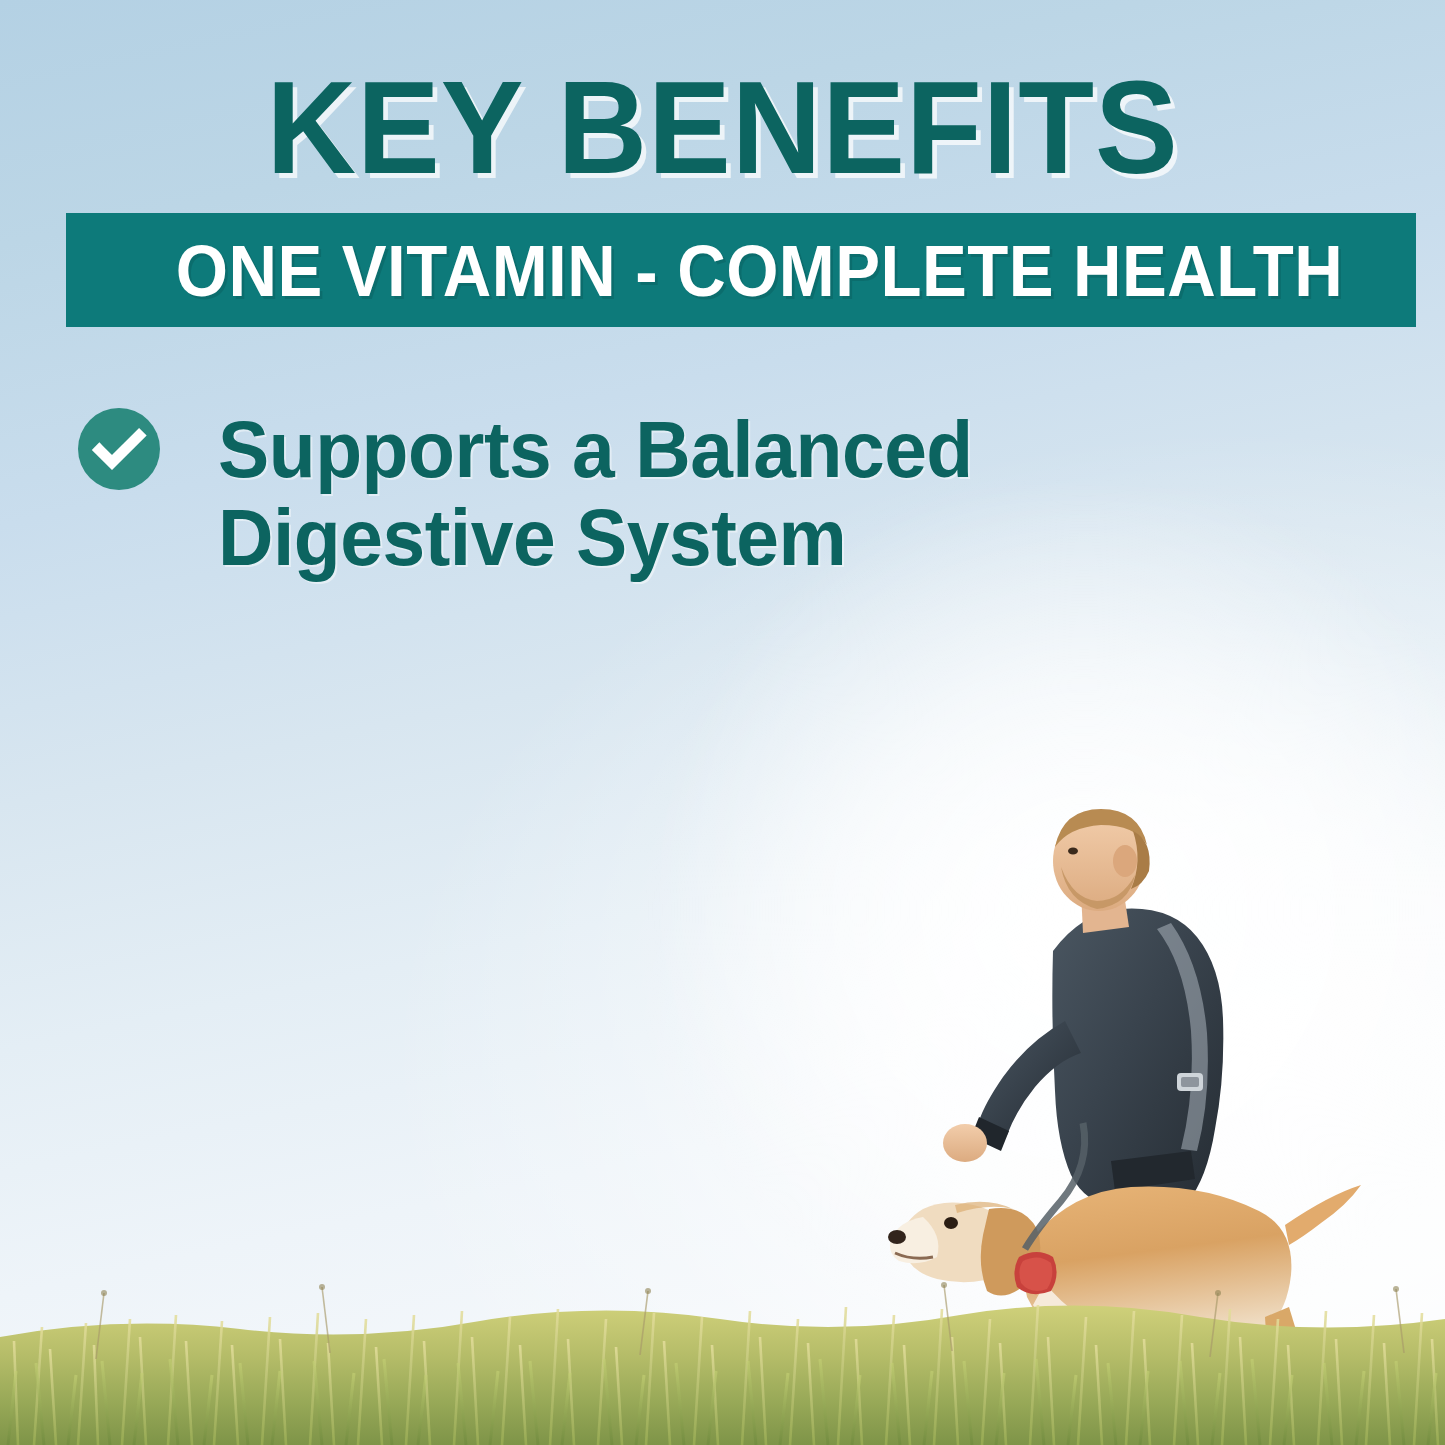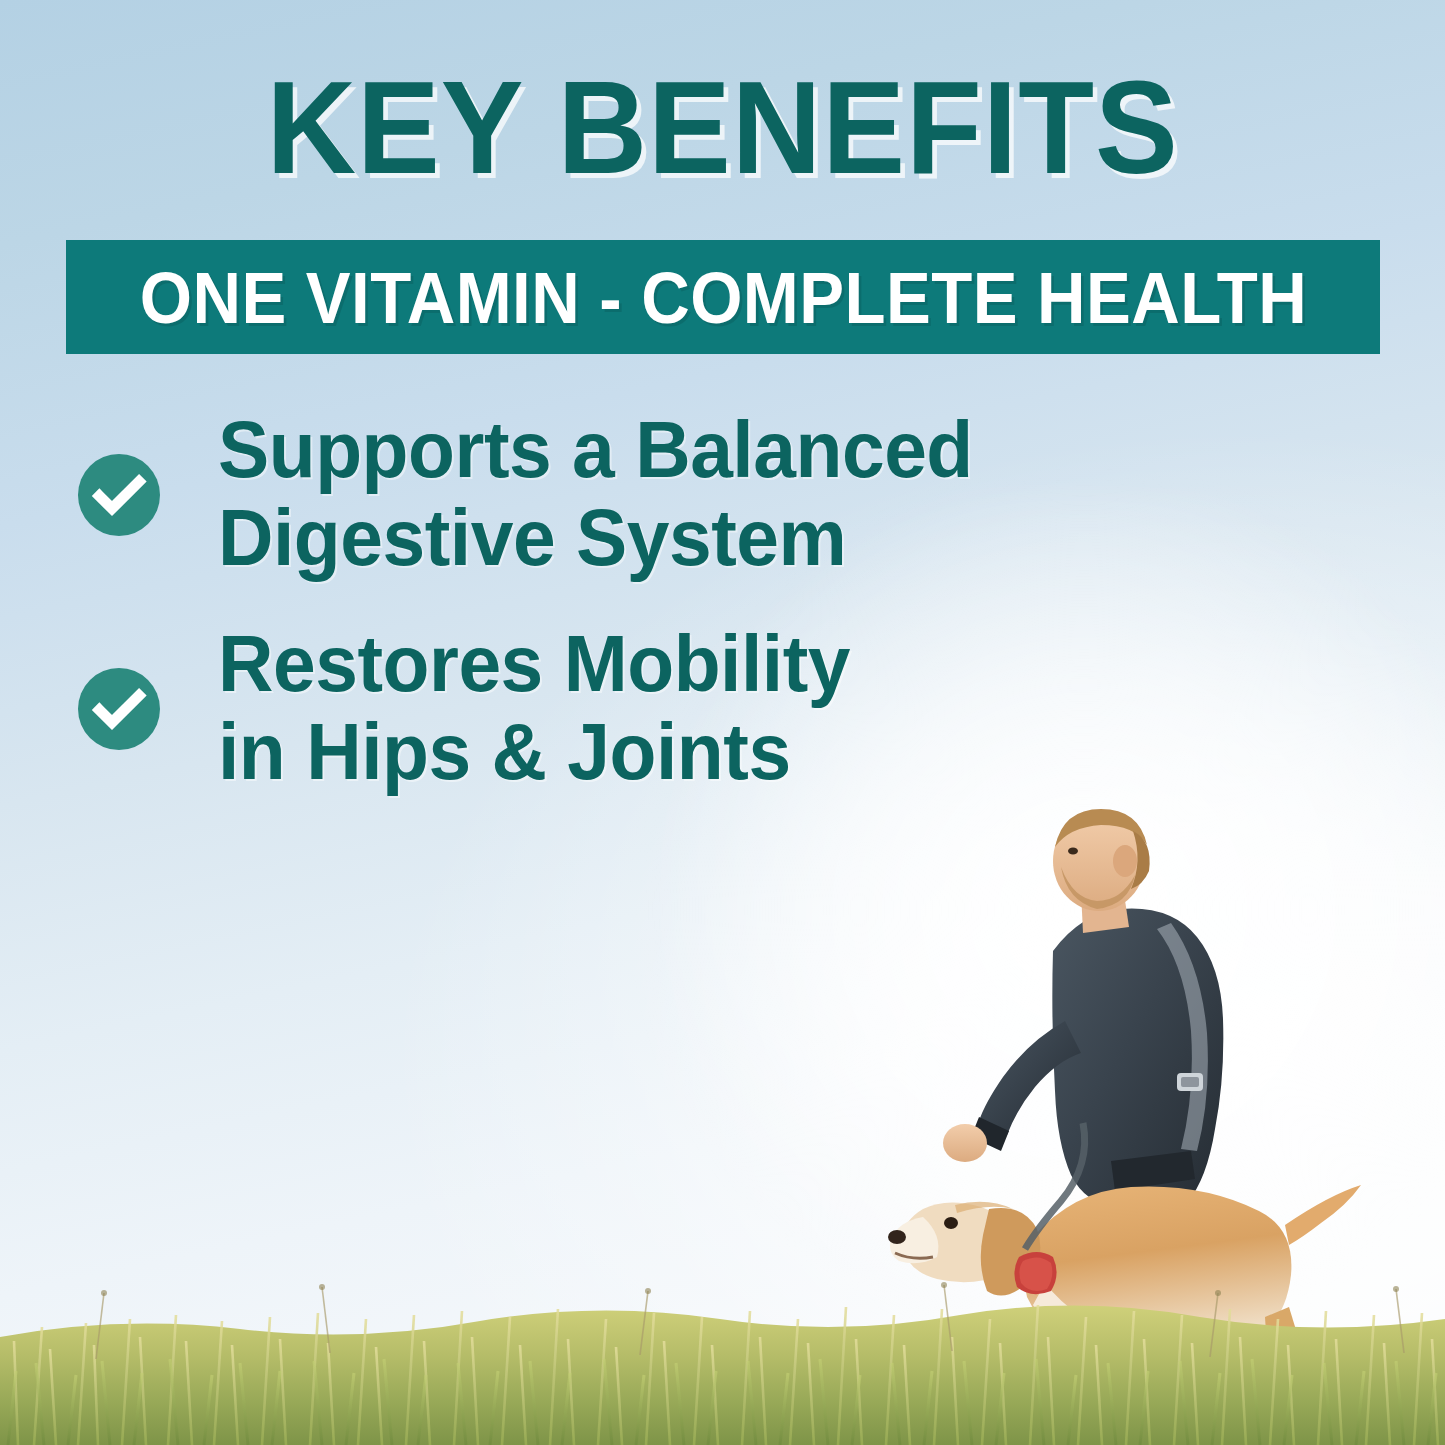--- a/index.html
+++ b/index.html
@@ -67,27 +67,28 @@
     font-family: "Liberation Sans Narrow", "Liberation Sans", sans-serif;
     transform: scaleX(0.94);
     text-shadow: 5px 5px 0 rgba(255,255,255,0.72);
     white-space: nowrap;
   }
 
   
   .banner {
     position: absolute;
     left: 66px;
-    top: 240px;
+    top: 213px;
     width: 1314px;
     height: 114px;
     background: #0d7a7a;
     display: flex;
     align-items: center;
     justify-content: center;
+    padding-left: 36px;
   }
   .banner-text {
     color: #ffffff;
     font-size: 73px;
     line-height: 1;
     font-weight: 700;
     letter-spacing: 0.5px;
     font-family: "Liberation Sans Narrow", "Liberation Sans", sans-serif;
     transform: scaleX(0.92);
     text-shadow: 3px 3px 0 rgba(0,0,0,0.10);
@@ -97,21 +98,21 @@
   
   .benefits {
     position: absolute;
     left: 78px;
     top: 406px;
     width: 940px;
   }
   .benefit {
     position: relative;
     display: flex;
-    align-items: center;
+    align-items: flex-start;
     margin-bottom: 38px;
   }
   .check-circle {
     flex: 0 0 auto;
     width: 82px;
     height: 82px;
     border-radius: 50%;
     background: #2d8b80;
     position: relative;
     margin-top: 2px;
@@ -430,26 +431,15 @@
         </svg>
       </span>
       <span class="benefit-text">
         <span>Supports a Balanced</span><br>
         <span>Digestive System</span>
       </span>
     </div>
 
 
 
-    <div class="benefit">
-      <span class="check-circle">
-        <svg viewBox="0 0 24 24" xmlns="http://www.w3.org/2000/svg">
-          <path d="M3.6 12.4 L9 17.8 L20.6 6.2" stroke="#ffffff" stroke-width="4.6" fill="none" stroke-linecap="square" stroke-linejoin="miter"></path>
-        </svg>
-      </span>
-      <span class="benefit-text">
-        <span>Restores Mobility</span><br>
-        <span>in Hips &amp; Joints</span>
-      </span>
-    </div>
 
   </div>
 </div>
 
 </body></html>

